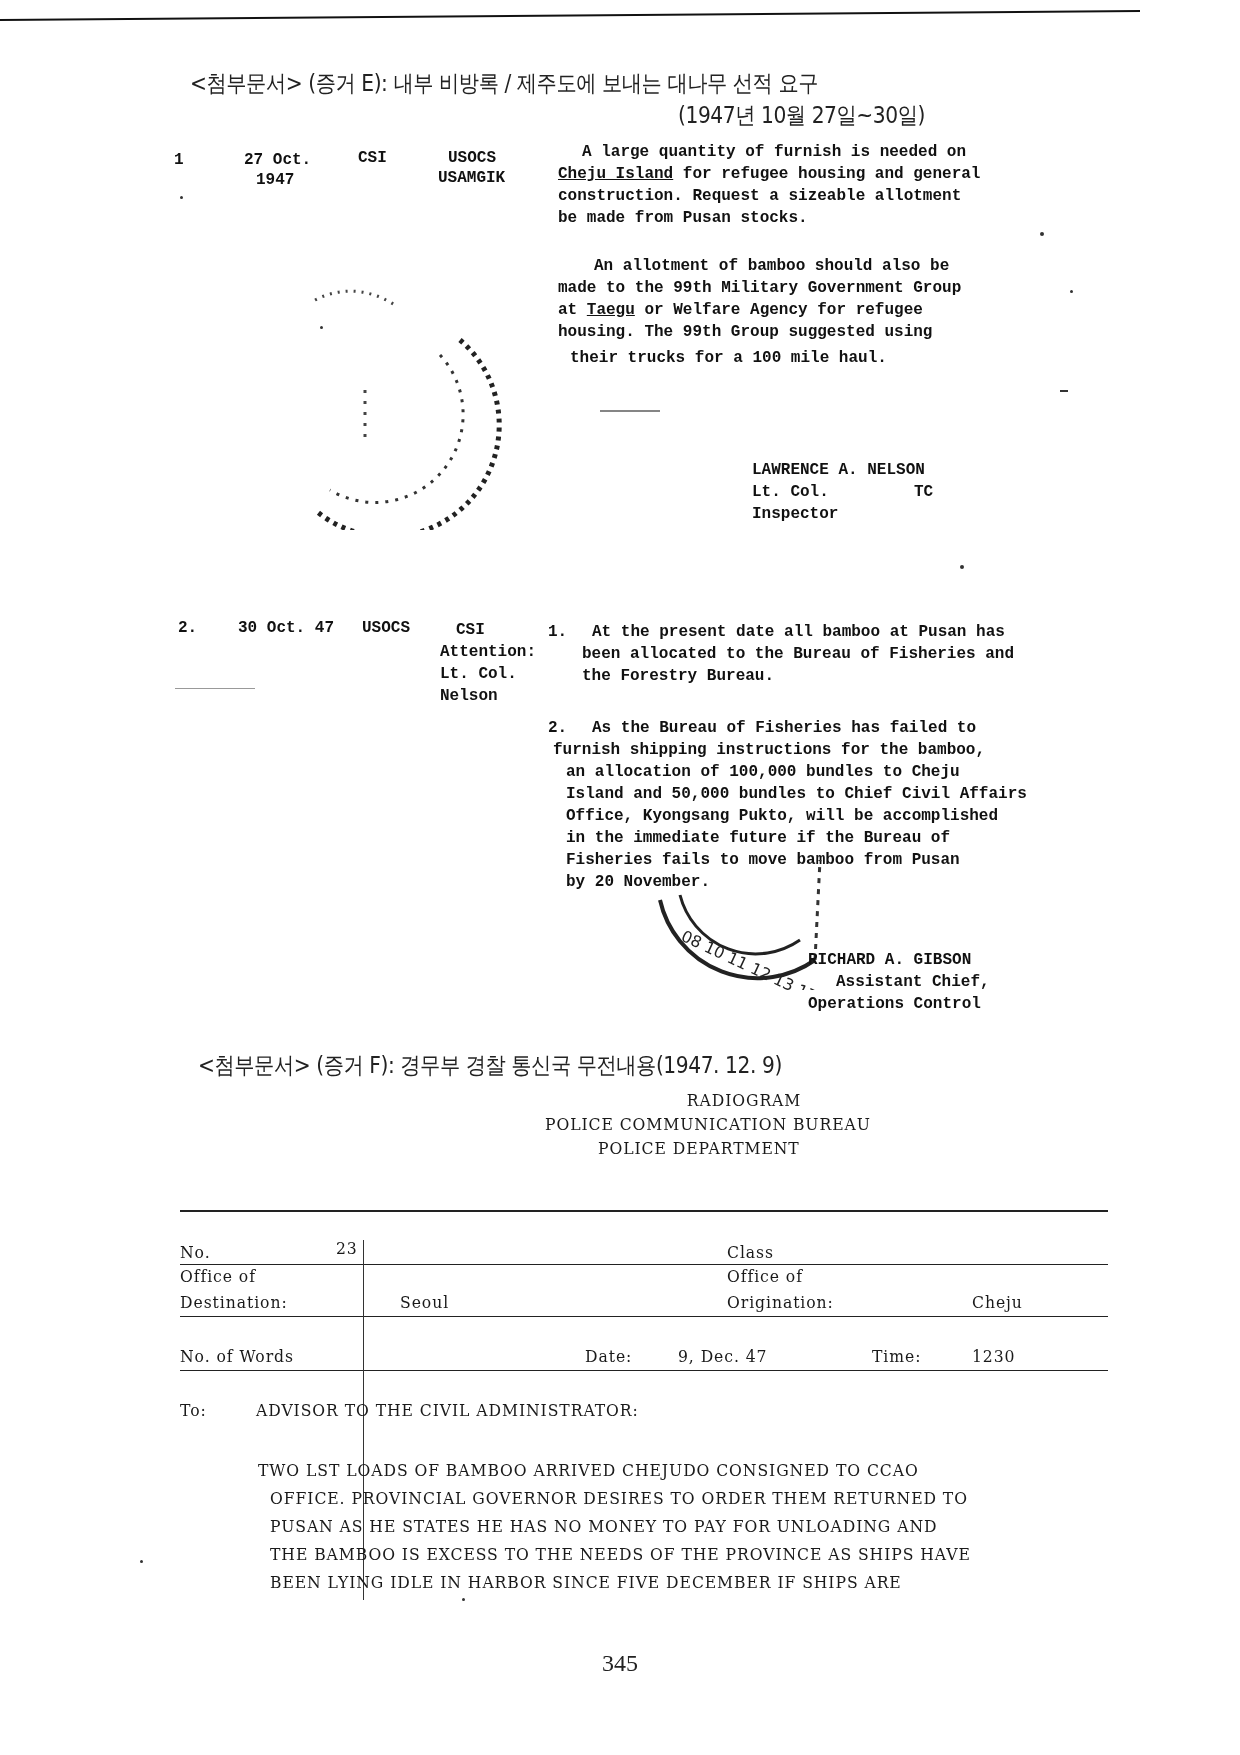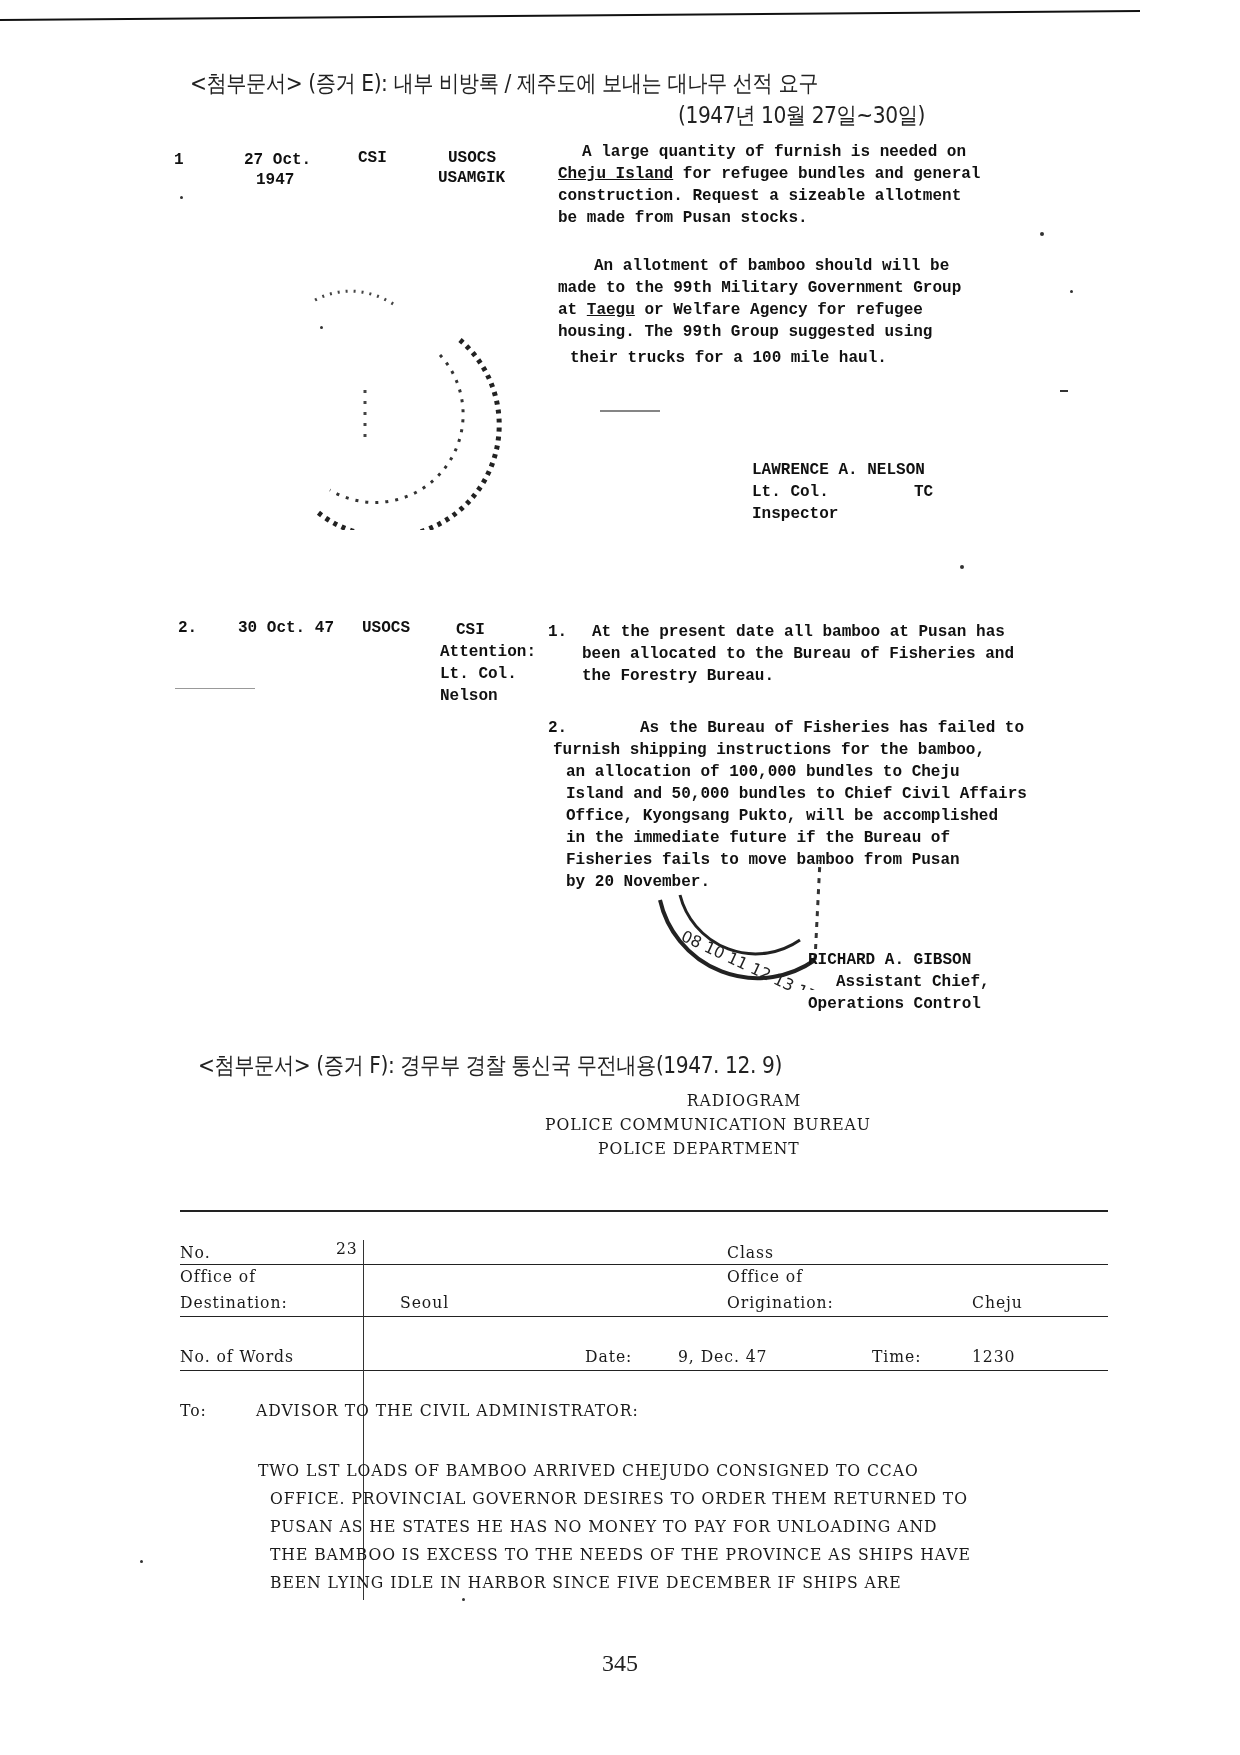--- a/index.html
+++ b/index.html
@@ -50,25 +50,25 @@
 
 <div>
   <div class="t typed" style="left:174px; top:150px;">1</div>
   <div class="t typed" style="left:244px; top:150px;">27 Oct.</div>
   <div class="t typed" style="left:256px; top:170px;">1947</div>
   <div class="t typed" style="left:358px; top:148px;">CSI</div>
   <div class="t typed" style="left:448px; top:148px;">USOCS</div>
   <div class="t typed" style="left:438px; top:168px;">USAMGIK</div>
 
   <div class="t typed" style="left:582px; top:142px;">A large quantity of furnish is needed on</div>
-  <div class="t typed" style="left:558px; top:164px;"><span class="u">Cheju Island</span><span> for refugee bundles and general</span></div>
+  <div class="t typed" style="left:558px; top:164px;"><span class="u">Cheju Island</span><span> for refugee housing and general</span></div>
   <div class="t typed" style="left:558px; top:186px;">construction. Request a sizeable allotment</div>
   <div class="t typed" style="left:558px; top:208px;">be made from Pusan stocks.</div>
 
-  <div class="t typed" style="left:594px; top:256px;">An allotment of bamboo should will be</div>
+  <div class="t typed" style="left:594px; top:256px;">An allotment of bamboo should also be</div>
   <div class="t typed" style="left:558px; top:278px;">made to the 99th Military Government Group</div>
   <div class="t typed" style="left:558px; top:300px;"><span>at </span><span class="u">Taegu</span><span> or Welfare Agency for refugee</span></div>
   <div class="t typed" style="left:558px; top:322px;">housing. The 99th Group suggested using</div>
   <div class="t typed" style="left:558px; top:348px;margin-left:12px;">their trucks for a 100 mile haul.</div>
 
   <div class="stamp" style="left:275px; top:280px;">
     <svg width="230" height="250" viewBox="0 0 230 250">
       <path d="M185 60 A110 110 0 0 1 40 230" fill="none" stroke="#222" stroke-width="5" stroke-dasharray="4 5"></path>
       <path d="M165 75 A88 88 0 0 1 55 210" fill="none" stroke="#333" stroke-width="3" stroke-dasharray="3 7"></path>
       <path d="M40 20 Q80 0 120 25" fill="none" stroke="#444" stroke-width="3" stroke-dasharray="2 6"></path>
@@ -90,21 +90,21 @@
   <div class="t typed" style="left:440px; top:642px;">Attention:</div>
   <div class="t typed" style="left:440px; top:664px;">Lt. Col.</div>
   <div class="t typed" style="left:440px; top:686px;">Nelson</div>
 
   <div class="t typed" style="left:548px; top:622px;">1.</div>
   <div class="t typed" style="left:592px; top:622px;text-align:right;">At the present date all bamboo at Pusan has</div>
   <div class="t typed" style="left:582px; top:644px;">been allocated to the Bureau of Fisheries and</div>
   <div class="t typed" style="left:582px; top:666px;">the Forestry Bureau.</div>
 
   <div class="t typed" style="left:548px; top:718px;">2.</div>
-  <div class="t typed" style="left:592px; top:718px;margin-left:48px;">As the Bureau of Fisheries has failed to</div>
+  <div class="t typed" style="left:592px; top:718px;">As the Bureau of Fisheries has failed to</div>
   <div class="t typed" style="left:553px; top:740px;">furnish shipping instructions for the bamboo,</div>
   <div class="t typed" style="left:566px; top:762px;">an allocation of 100,000 bundles to Cheju</div>
   <div class="t typed" style="left:566px; top:784px;">Island and 50,000 bundles to Chief Civil Affairs</div>
   <div class="t typed" style="left:566px; top:806px;">Office, Kyongsang Pukto, will be accomplished</div>
   <div class="t typed" style="left:566px; top:828px;">in the immediate future if the Bureau of</div>
   <div class="t typed" style="left:566px; top:850px;">Fisheries fails to move bamboo from Pusan</div>
   <div class="t typed" style="left:566px; top:872px;">by 20 November.</div>
 
   <div class="stamp" style="left:640px; top:840px;">
     <svg width="230" height="150" viewBox="0 0 230 150">

